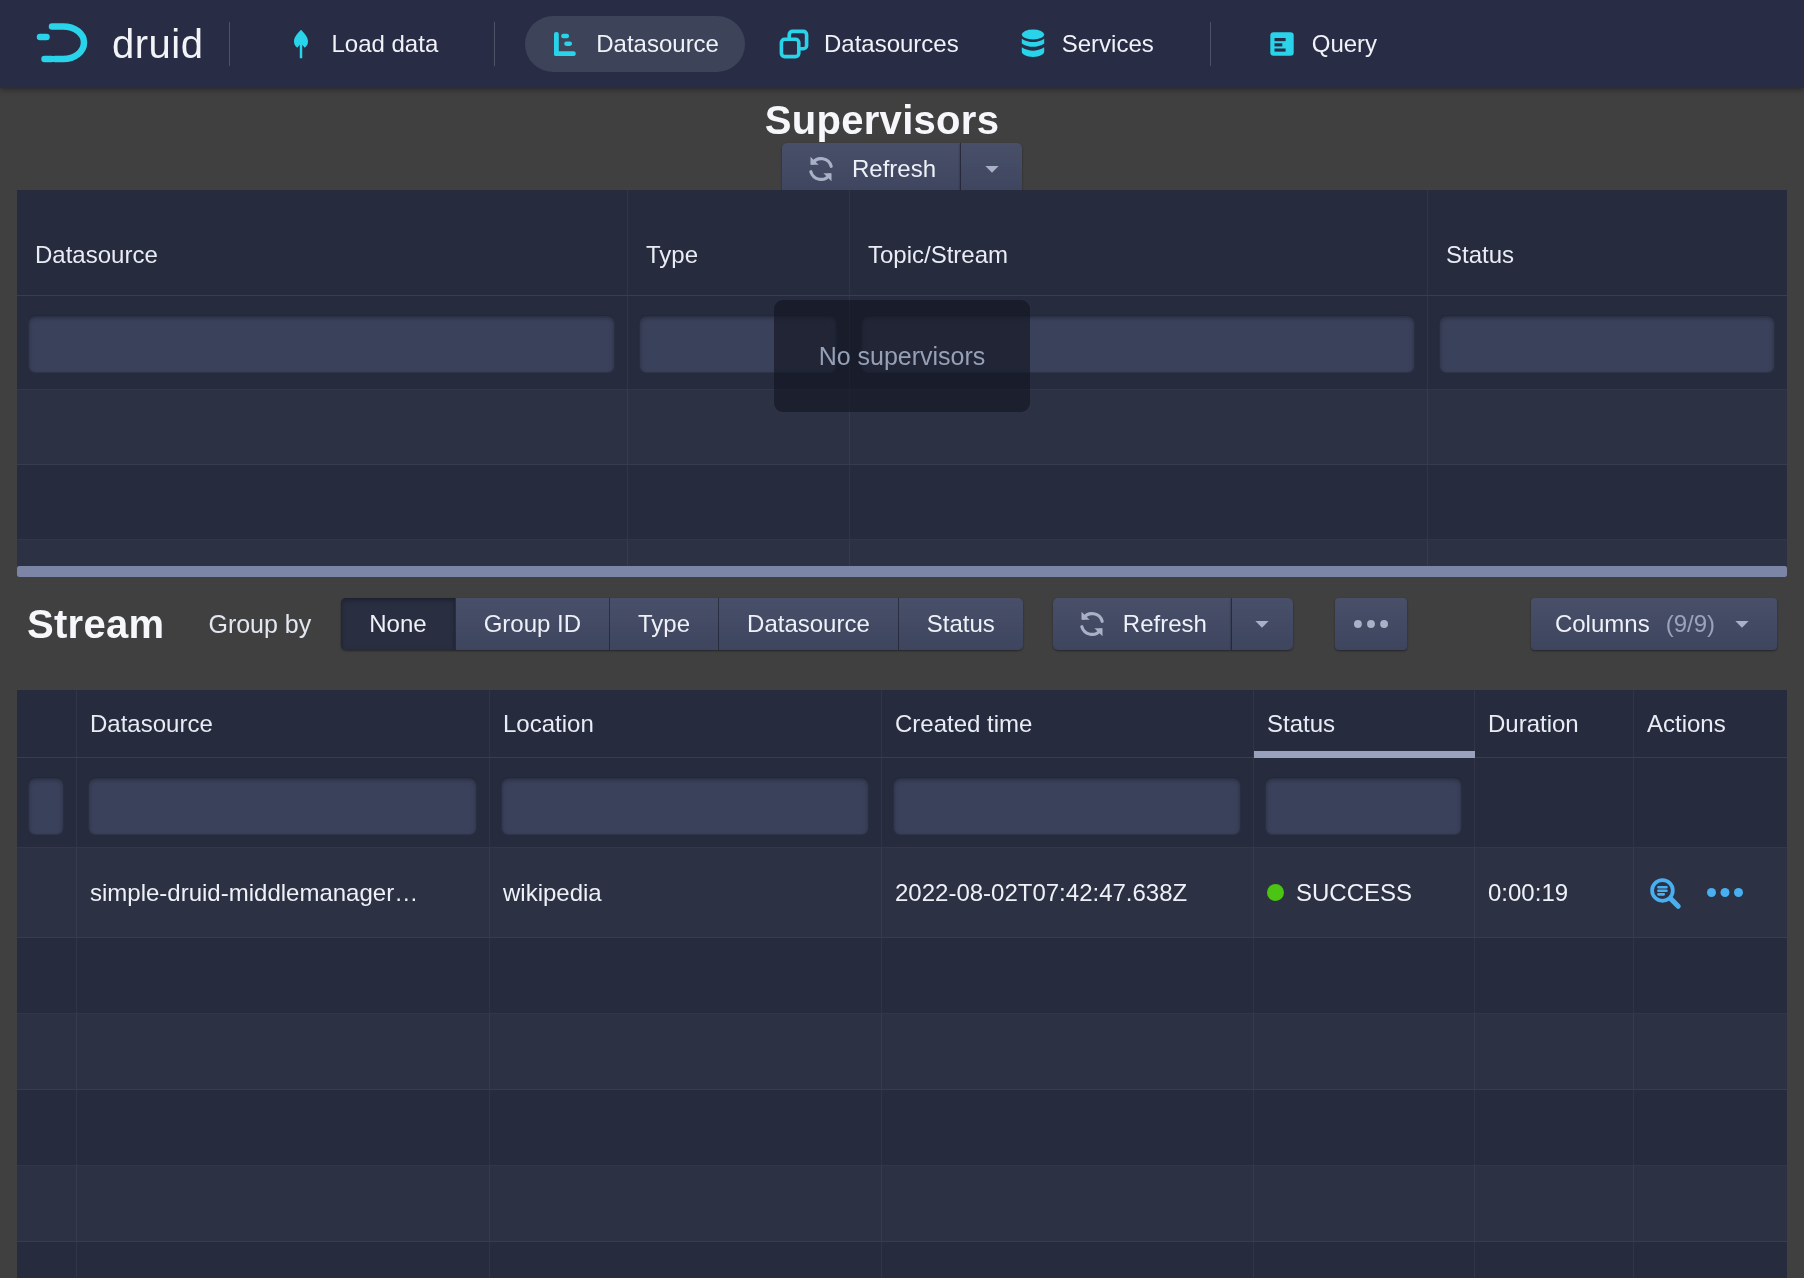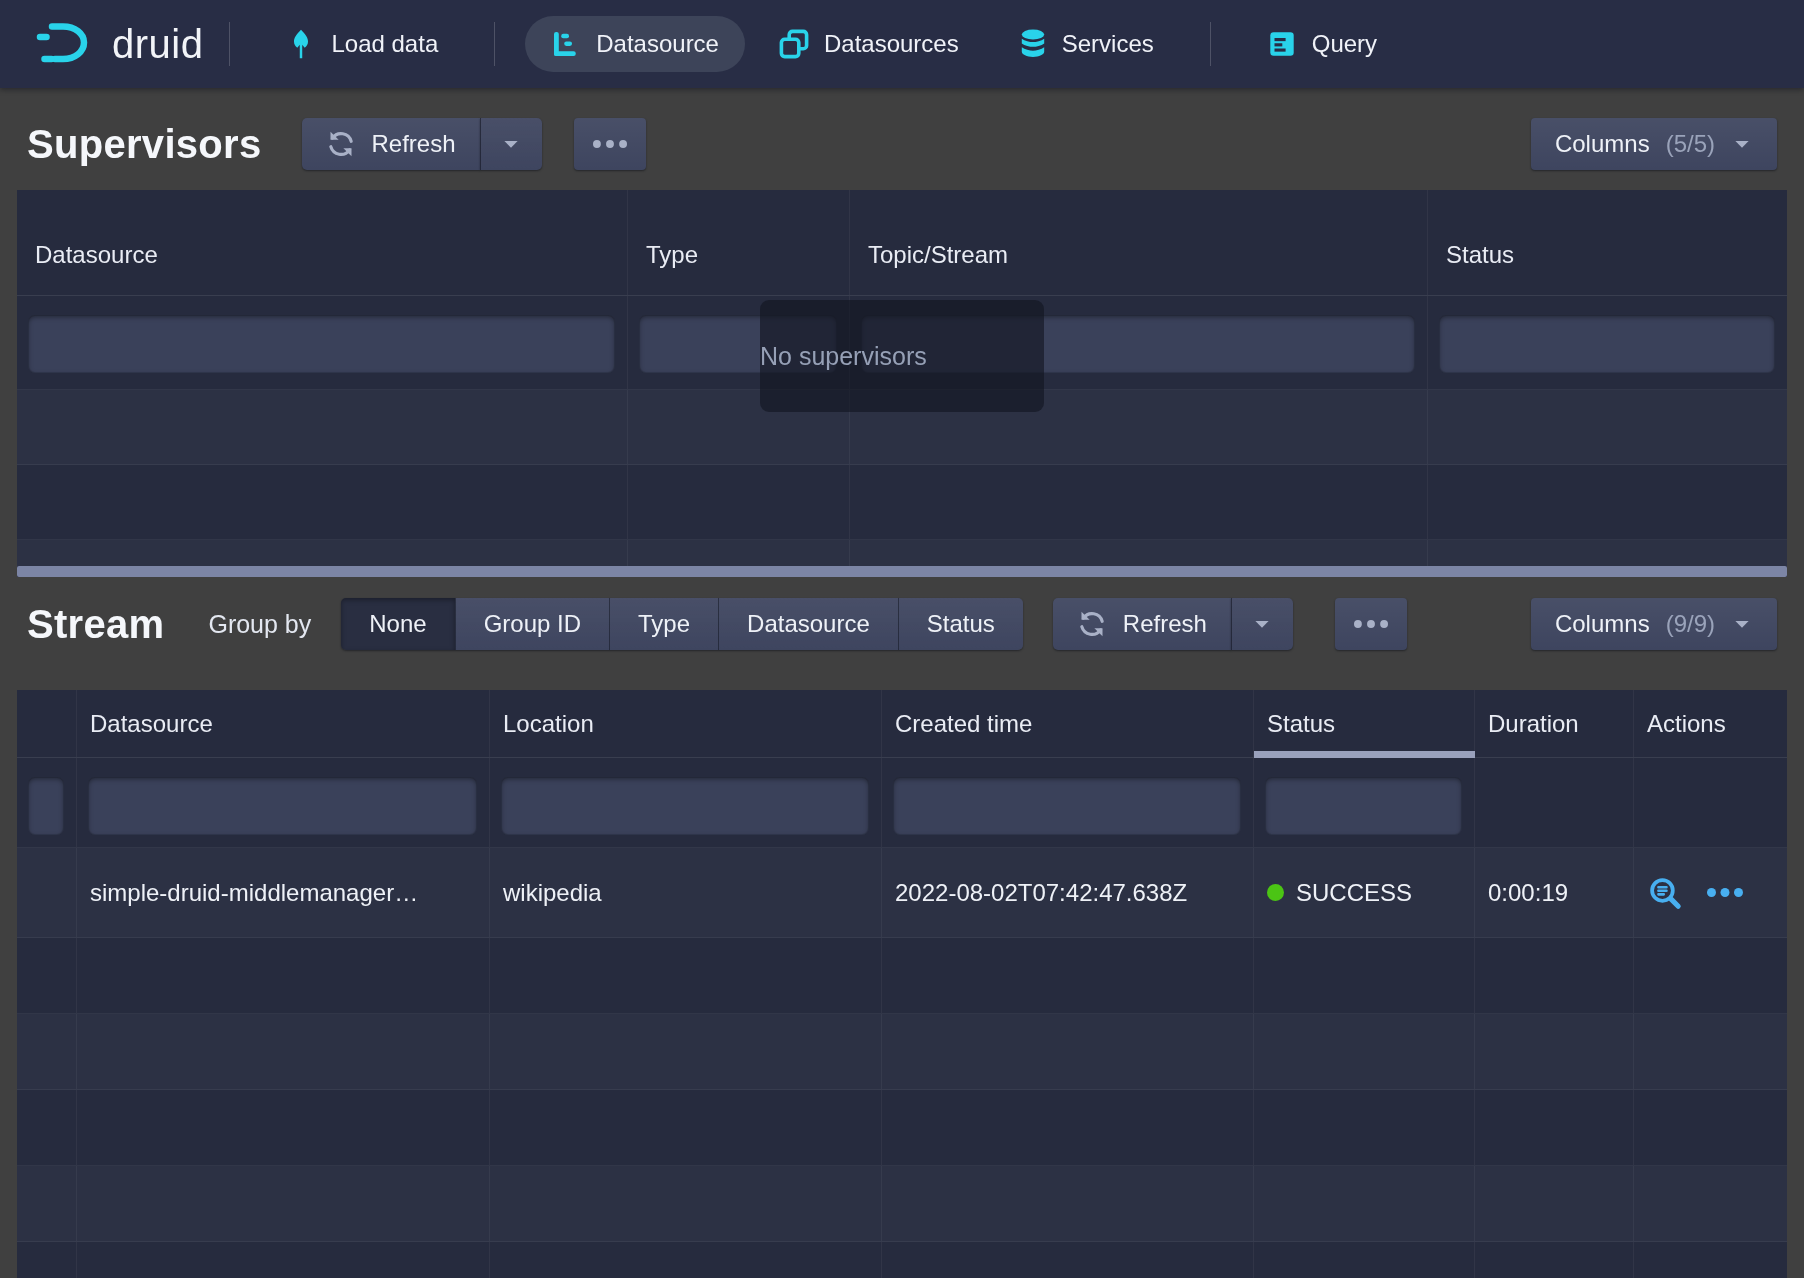--- a/index.html
+++ b/index.html
@@ -20,21 +20,21 @@
   .nav-divider { width:1px; height:44px; background:rgba(255,255,255,.18); margin:0 26px; }
   .nav-item {
     display:flex; align-items:center; gap:15px; height:56px; padding:0 26px;
     border-radius:28px; font-size:24px; color:#f0f2f8; cursor:pointer; margin:0 4px;
   }
   .nav-item.active { background:#3d4459; }
   .icon { display:inline-flex; align-items:center; justify-content:center; }
 
   
   .toolbar { display:flex; align-items:center; padding:0 27px; }
-  .sup-toolbar { height:102px; padding-top:10px; }
+  .sup-toolbar { height:102px; padding-top:10px;flex-direction:column; }
   .tasks-toolbar { height:90px; padding-top:4px; }
   .section-title { font-size:40px; font-weight:700; color:#f5f7fb; letter-spacing:.3px; }
 
   .btn {
     display:inline-flex; align-items:center; gap:16px; height:52px; padding:0 24px;
     background:#3e455f; border:none; border-radius:4px; color:#eef1f7; font-size:24px;
     font-family:inherit; cursor:pointer;
     background-image:linear-gradient(rgba(255,255,255,.055), rgba(255,255,255,0));
     box-shadow:0 1px 2px rgba(10,12,20,.5);
   }
@@ -94,22 +94,22 @@
   .tasks-table .data-row .cell { display:flex; align-items:center; padding-left:13px; font-size:24px; color:#eef1f7; white-space:nowrap; }
   .tasks-table .r76 { height:76px; }
   .tasks-table .r36 { height:36px; border-bottom:none; }
 
   .ellip { overflow:hidden; text-overflow:ellipsis; }
   .status-dot { width:17px; height:17px; border-radius:50%; background:#4bc414; margin-right:12px; flex:0 0 auto; }
   .actions-cell { gap:24px; }
 
   .empty-overlay {
     position:absolute; left:50%; transform:translateX(-50%); top:110px;
-    width:284px; height:112px; background:rgba(17,21,33,.62); border-radius:9px;
-    display:flex; align-items:center; 
+    width:256px; height:112px; background:rgba(17,21,33,.62); border-radius:9px;
+    display:flex; align-items:center; justify-content:center;
     color:#96a0b6; font-size:25px;
   }
   .sort-underline { position:absolute; left:1237px; top:61px; width:221px; height:7px; background:#99a1bc; }
   .hscrollbar { height:11px; background:#7c85a5; border-radius:2px; }
 
   .ml-auto { margin-left:auto; }
 </style>
 </head>
 <body>
 

